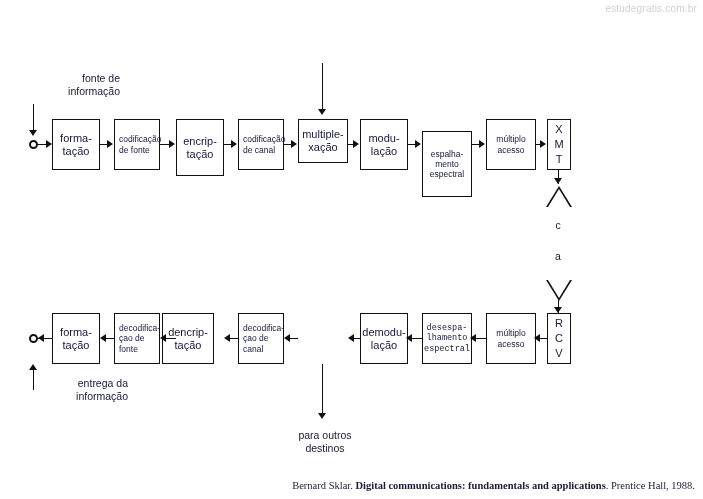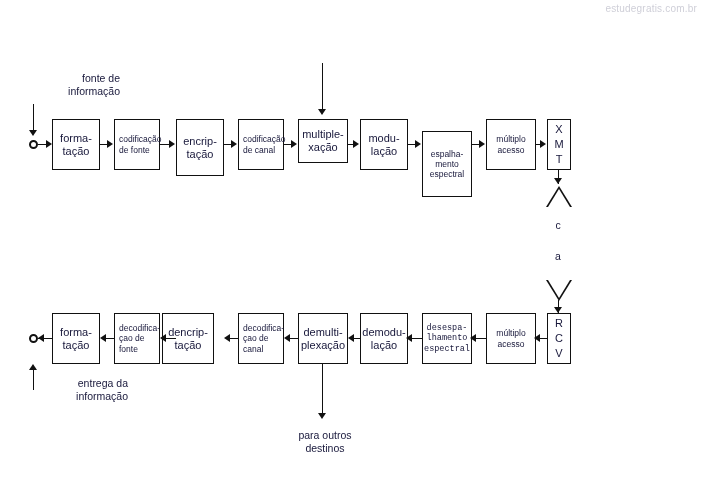--- a/index.html
+++ b/index.html
@@ -241,22 +241,20 @@
   <div class="block vert" style="left:547px; top:313px; width:24px; height:51px;">R
 C
 V</div>
   <div class="block tiny" style="left:486px; top:313px; width:50px; height:51px;">múltiplo
 acesso</div>
   <div class="block tiny" style="left:422px; top:313px; width:50px; height:51px;font-family:Liberation Mono, monospace;">desespa-
 lhamento
 espectral</div>
   <div class="block big" style="left:360px; top:313px; width:48px; height:51px;">demodu-
 lação</div>
-  <div class="block big" style="left:298px; top:313px; width:50px; height:51px;">demulti-
-plexação</div>
   <div class="block small" style="left:238px; top:313px; width:46px; height:51px;">decodifica-
 çao de
 canal</div>
   <div class="block big" style="left:162px; top:313px; width:52px; height:51px;">dencrip-
 tação</div>
   <div class="block small" style="left:114px; top:313px; width:46px; height:51px;">decodifica-
 çao de
 fonte</div>
   <div class="block big" style="left:52px;  top:313px; width:48px; height:51px;">forma-
 tação</div>
@@ -288,14 +286,18 @@
   <div class="hline" style="left:38px; top:338px; width:14px;"></div>
   <div class="arrow-l" style="left:38px; top:334px;"></div>
   <div class="node" style="left:29px; top:334px;"></div>
 
   <div class="vline" style="left:33px; top:366px; height:24px;"></div>
   <div class="arrow-u" style="left:29px; top:364px;"></div>
 
   <div class="vline" style="left:322px; top:364px; height:52px;"></div>
   <div class="arrow-d" style="left:318px; top:413px;"></div>
 
+  <div class="citation">
+    <span>Bernard Sklar.</span>
+    <span class="ttl">Digital communications: fundamentals and applications</span><span>. Prentice Hall, 1988.</span>
+  </div>
 
 </div>
 
 </body></html>

